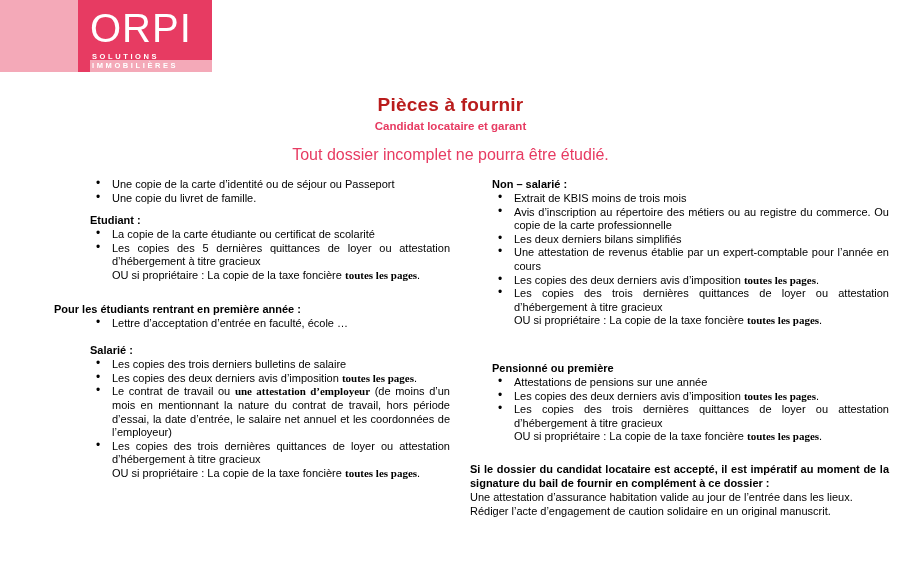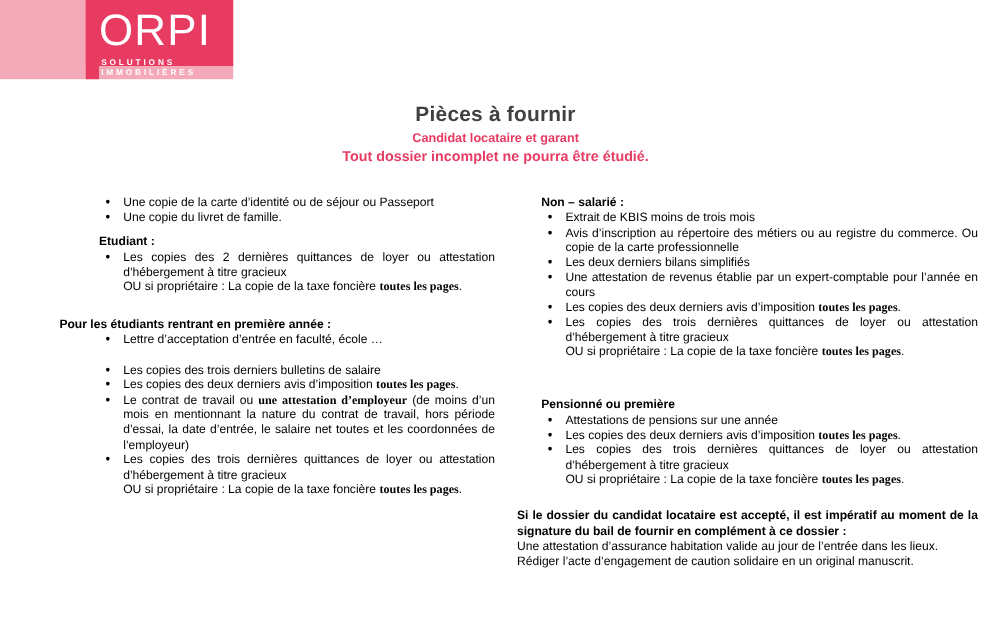--- a/index.html
+++ b/index.html
@@ -72,36 +72,36 @@
     color: #ffffff;
     font-weight: bold;
   }
 
   
   .titles {
     text-align: center;
     margin-top: 16px;
   }
   .doc-title {
-    color: #404040;
+    color: #b91c1c;
     font-weight: bold;
     font-size: 19px;
     letter-spacing: 0.2px;
   }
   .doc-sub1 {
     color: #e73b62;
     font-weight: bold;
     font-size: 11.5px;
     margin-top: 4px;
   }
   .doc-sub2 {
     color: #e73b62;
-    font-weight: bold;
-    font-size: 13px;
-    margin-top: 2px;
+    font-weight: normal;
+    font-size: 16px;
+    margin-top: 14px;
   }
 
   
   .columns {
     position: absolute;
     top: 178px;
     left: 0;
     width: 901px;
     display: flex;
   }
@@ -200,37 +200,39 @@
 
     <ul class="bullets">
       <li>Une copie de la carte d’identité ou de séjour ou Passeport</li>
       <li>Une copie du livret de famille.</li>
     </ul>
 
     <div class="spacer-sm"></div>
 
     <div class="sec-head indent">Etudiant :</div>
     <ul class="bullets">
-      <li>Les copies des 2 dernières quittances de loyer ou attestation d’hébergement à titre gracieux</li>
+      <li>La copie de la carte étudiante ou certificat de scolarité</li>
+      <li>Les copies des 5 dernières quittances de loyer ou attestation d’hébergement à titre gracieux</li>
     </ul>
     <div class="sub-line"><span>OU si propriétaire : La copie de la taxe foncière </span><b>toutes les pages</b><span>.</span></div>
 
     <div class="spacer-lg"></div>
 
     <div class="sec-head plain">Pour les étudiants rentrant en première année :</div>
     <ul class="bullets">
       <li>Lettre d’acceptation d’entrée en faculté, école …</li>
     </ul>
 
     <div class="spacer-md"></div>
 
+    <div class="sec-head indent">Salarié :</div>
     <ul class="bullets">
       <li>Les copies des trois derniers bulletins de salaire</li>
       <li><span>Les copies des deux derniers avis d’imposition </span><b>toutes les pages</b><span>.</span></li>
-      <li><span>Le contrat de travail ou </span><b>une attestation d’employeur</b><span> (de moins d’un mois en mentionnant la nature du contrat de travail, hors période d’essai, la date d’entrée, le salaire net toutes et les coordonnées de l’employeur)</span></li>
+      <li><span>Le contrat de travail ou </span><b>une attestation d’employeur</b><span> (de moins d’un mois en mentionnant la nature du contrat de travail, hors période d’essai, la date d’entrée, le salaire net annuel et les coordonnées de l’employeur)</span></li>
       <li>Les copies des trois dernières quittances de loyer ou attestation d’hébergement à titre gracieux</li>
     </ul>
     <div class="sub-line"><span>OU si propriétaire : La copie de la taxe foncière </span><b>toutes les pages</b><span>.</span></div>
 
   </div>
 
   <div class="col-right">
 
     <div class="sec-head indent">Non – salarié :</div>
     <ul class="bullets">

